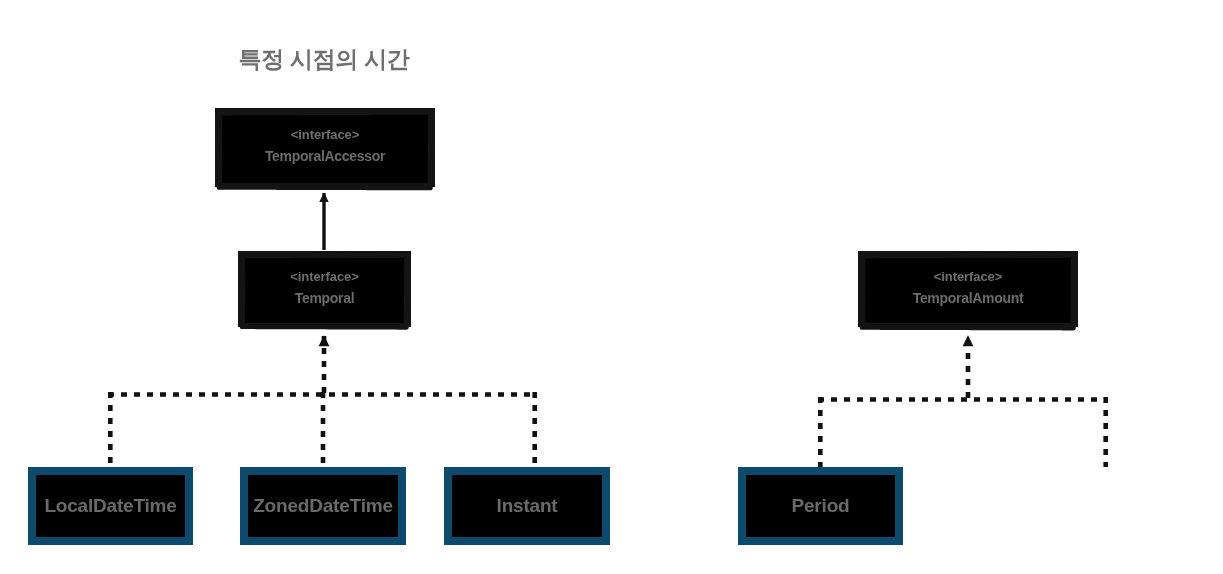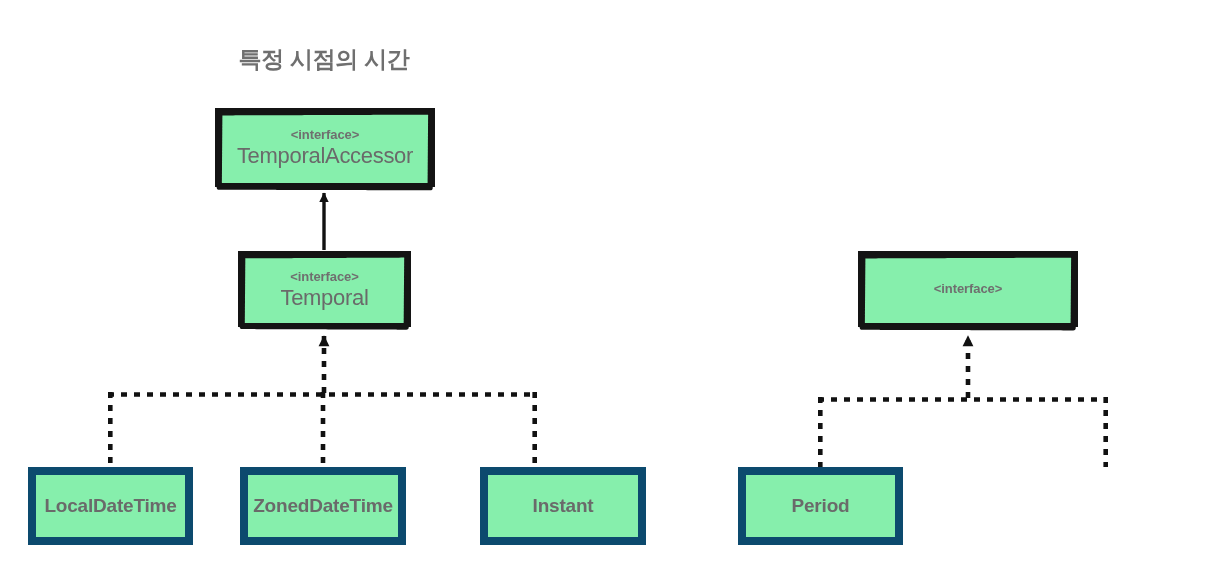--- a/index.html
+++ b/index.html
@@ -34,21 +34,21 @@
     font-size: 23px;
     letter-spacing: -0.3px;
     white-space: nowrap;
     text-align: center;
     transform: translateX(-50%);
   }
 
   .node {
     position: absolute;
     box-sizing: border-box;
-    background: #86efac;
+    background: #000000;
     display: flex;
     flex-direction: column;
     align-items: center;
     justify-content: center;
     text-align: center;
   }
 
   
   .node.concrete {
     border: 8px solid #0c4a6e;
@@ -68,22 +68,22 @@
   .node.iface .stereotype {
     color: #6f6f6f;
     font-weight: bold;
     font-size: 13px;
     line-height: 16px;
     letter-spacing: -0.1px;
     margin-bottom: 1px;
   }
   .node.iface .name {
     color: #6a6a6a;
-    font-weight: normal;
-    font-size: 22px;
+    font-weight: bold;
+    font-size: 14px;
     line-height: 24px;
     letter-spacing: -0.3px;
   }
 
   
   .roughness {
     position: absolute;
     left: -4px;
     top: -4px;
     right: -4px;
@@ -143,31 +143,32 @@
     </svg>
     <div class="stereotype">&lt;interface&gt;</div>
     <div class="name">Temporal</div>
   </div>
 
   <div class="node iface" style="left:858px; top:251px; width:220px; height:76px;">
     <svg class="roughness" viewBox="0 0 228 84" preserveAspectRatio="none" xmlns="http://www.w3.org/2000/svg">
       <path d="M5,5 L223,4.2 M223.6,5 L223,79 M223,79.6 L5,79 M4.4,79 L5,5" fill="none" stroke="#141414" stroke-width="5.4" stroke-dasharray="2.5 0.9" stroke-linecap="round"></path>
     </svg>
     <div class="stereotype">&lt;interface&gt;</div>
+    <div class="name">TemporalAmount</div>
   </div>
 
   <div class="node concrete" style="left:28px; top:467px; width:165px; height:78px;">
     <div class="name">LocalDateTime</div>
   </div>
 
   <div class="node concrete" style="left:240px; top:467px; width:166px; height:78px;">
     <div class="name">ZonedDateTime</div>
   </div>
 
-  <div class="node concrete" style="left:480px; top:467px; width:166px; height:78px;">
+  <div class="node concrete" style="left:444px; top:467px; width:166px; height:78px;">
     <div class="name">Instant</div>
   </div>
 
   <div class="node concrete" style="left:738px; top:467px; width:165px; height:78px;">
     <div class="name">Period</div>
   </div>
 
 
 </div>
 

